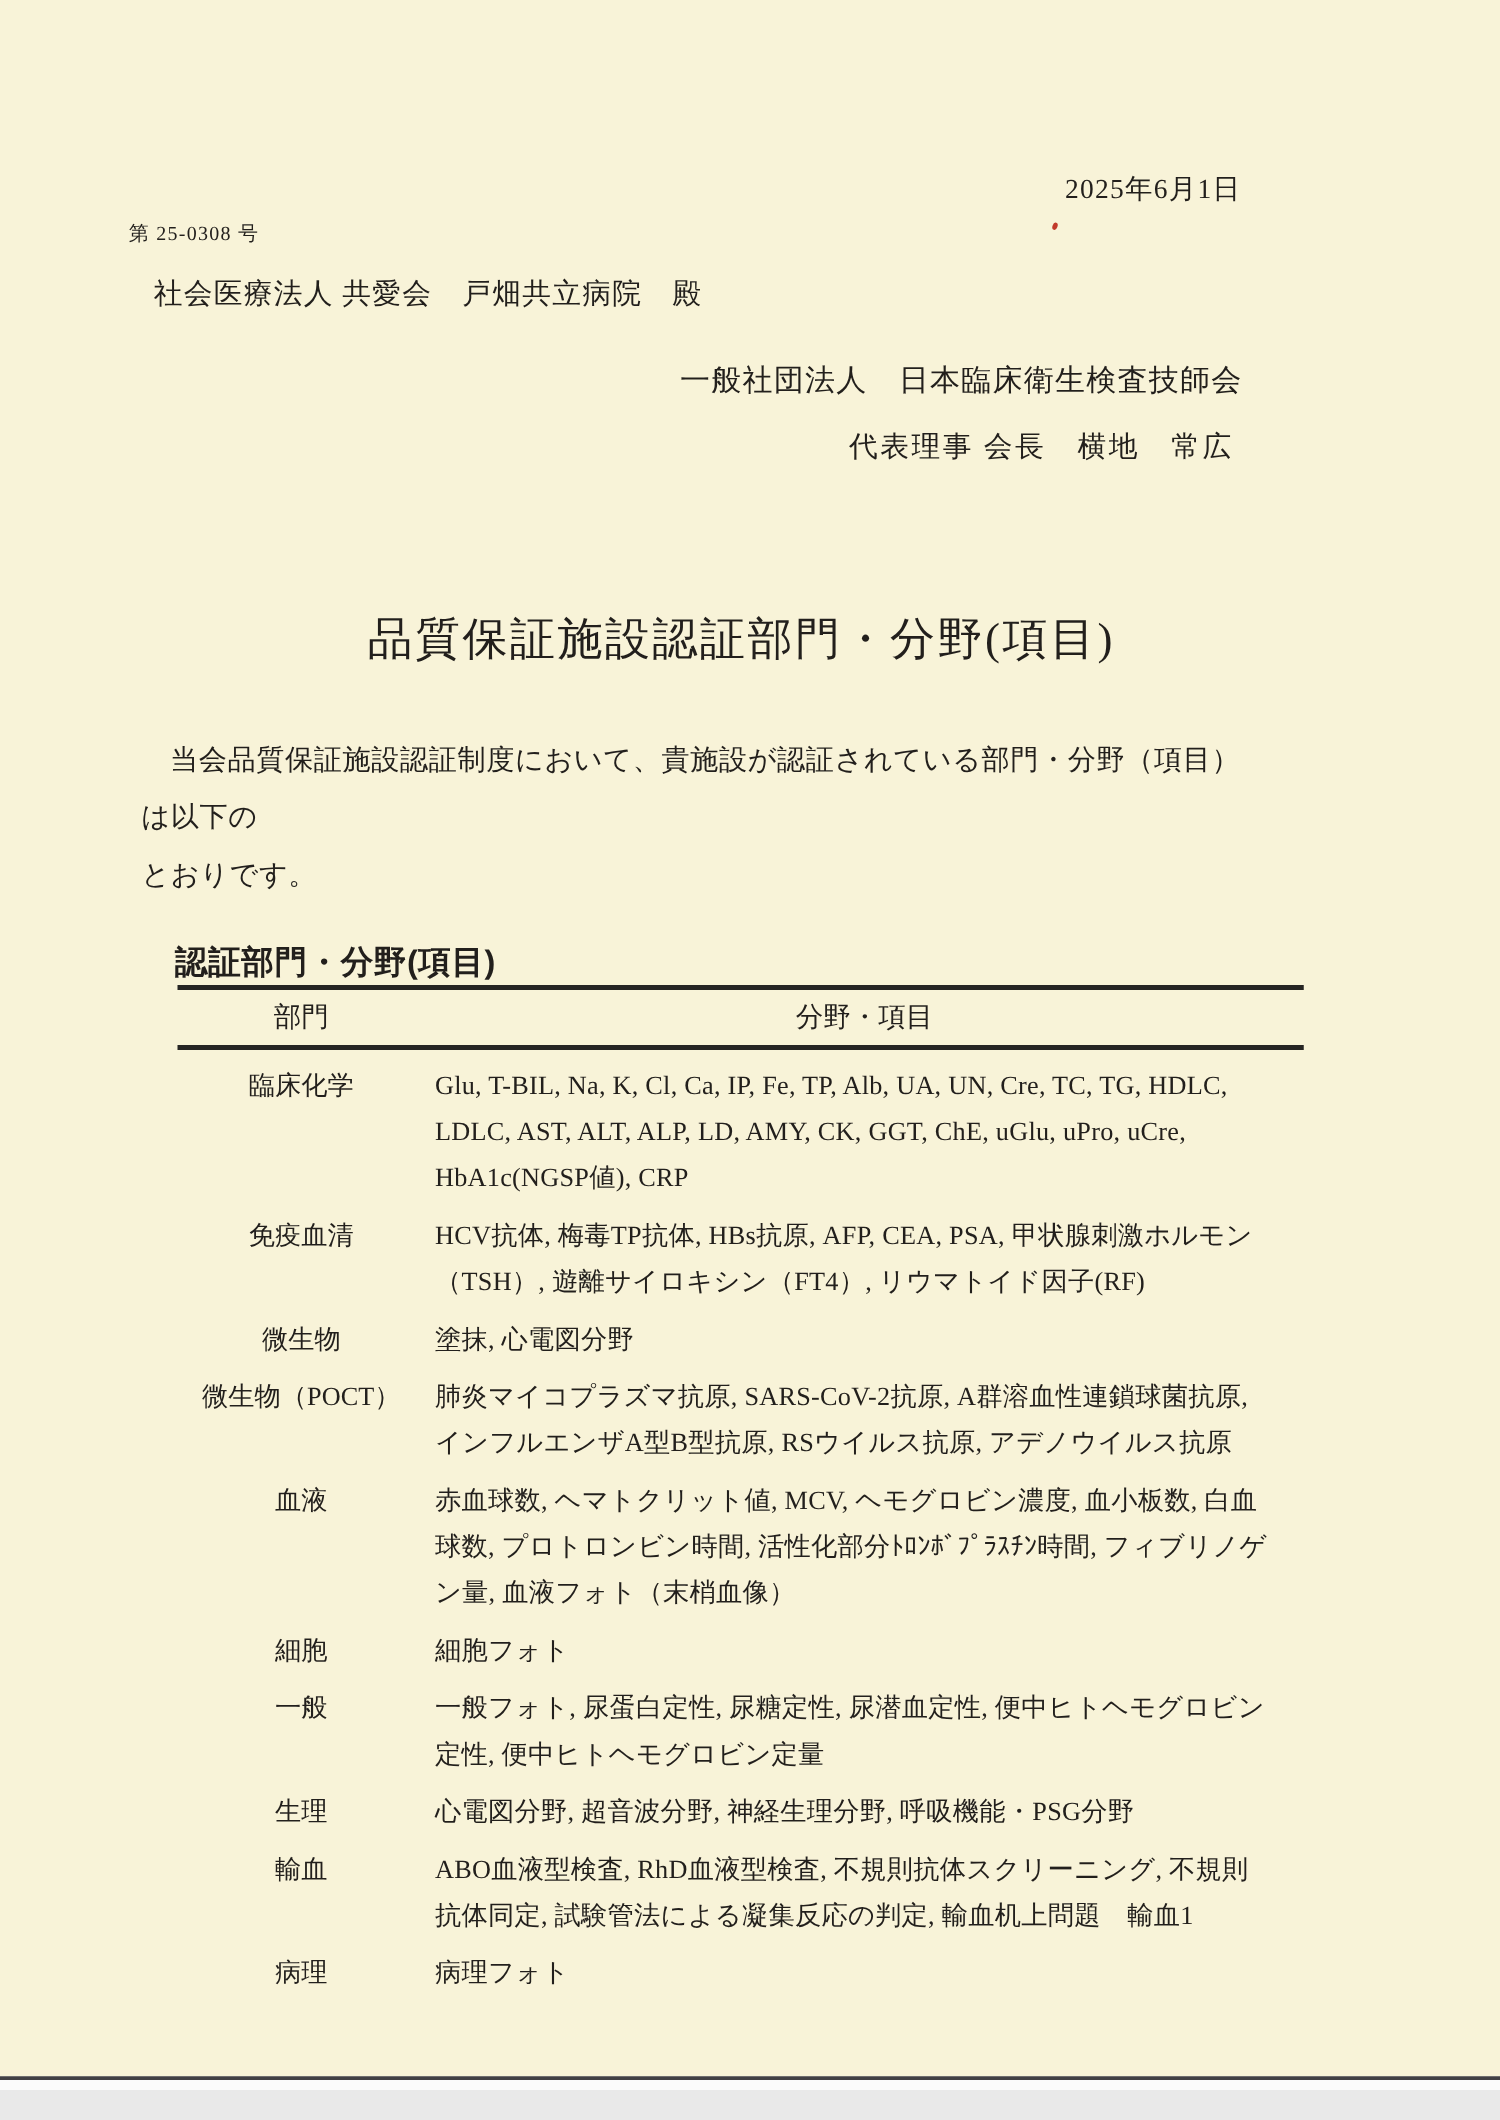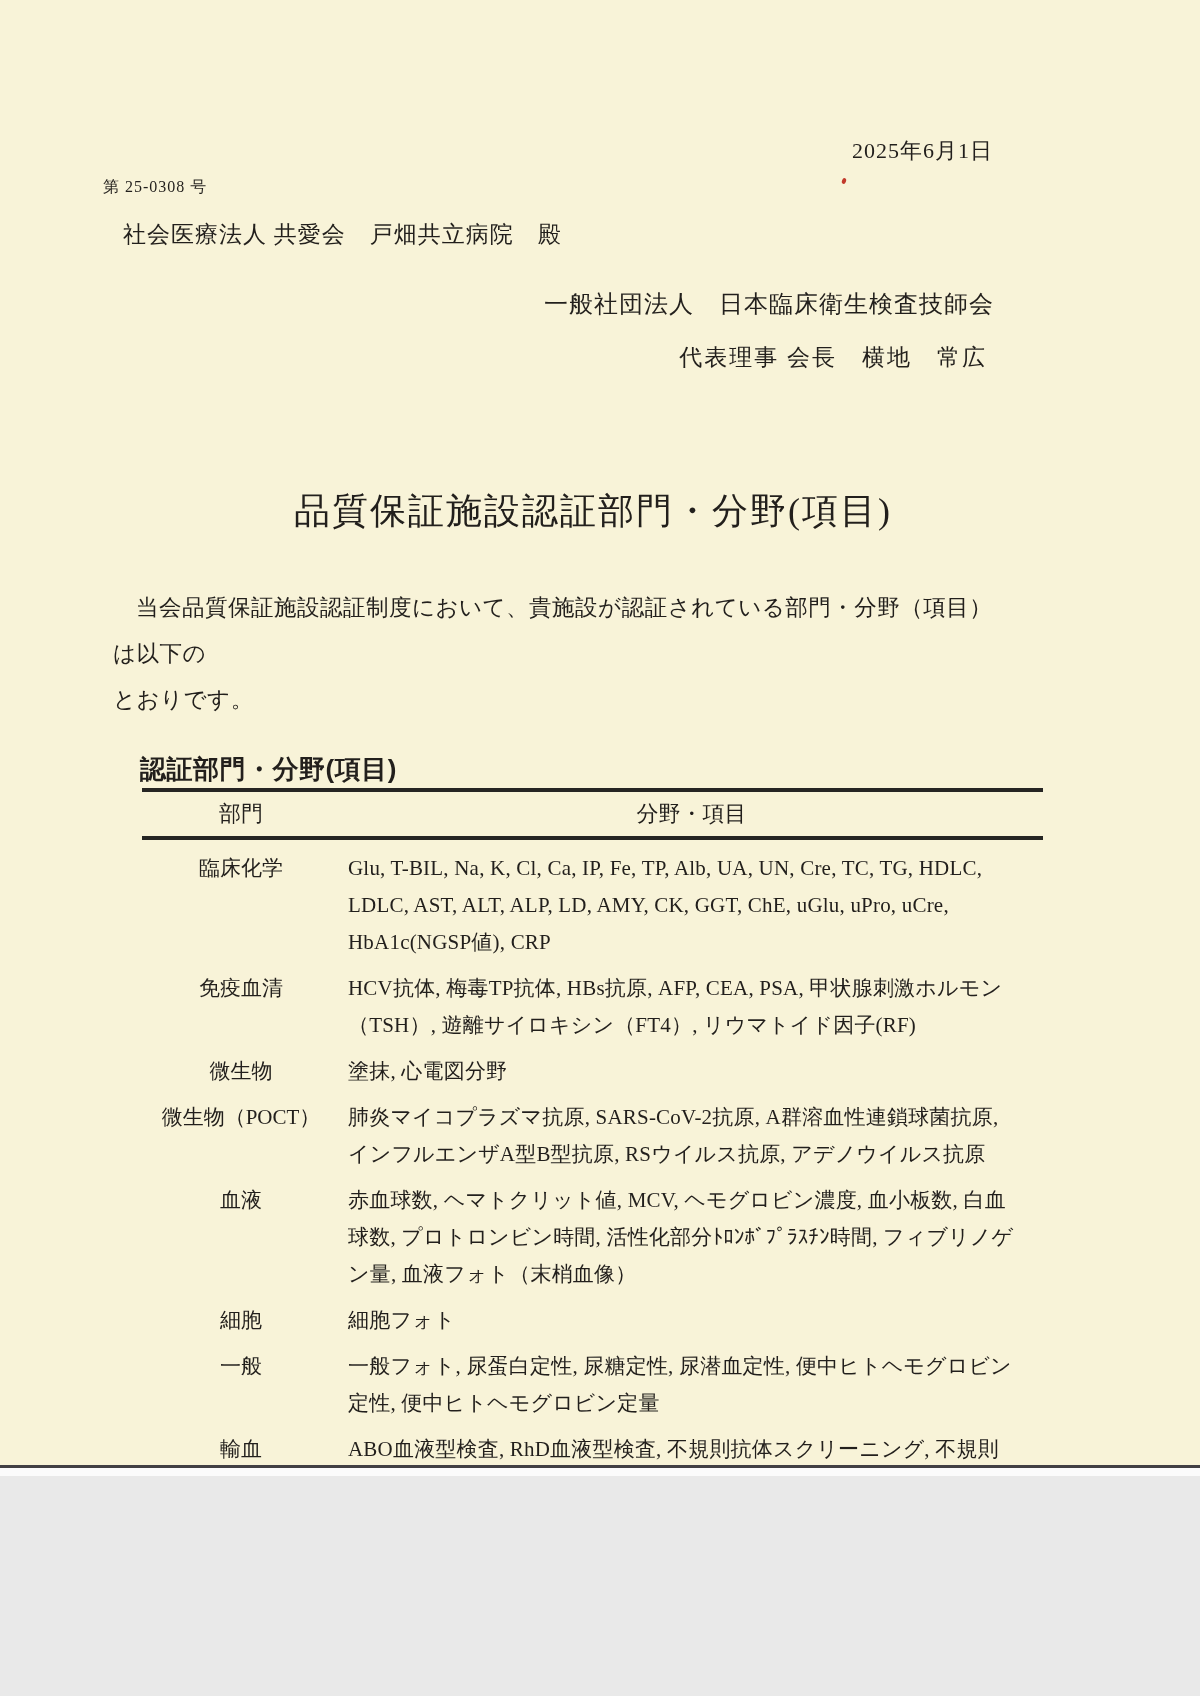--- a/index.html
+++ b/index.html
@@ -3,21 +3,21 @@
 <meta charset="utf-8">
 <style>
   html,body{margin:0;padding:0;}
   body{
     width:1200px;height:1696px;
     background:#e9e9e9;
     font-family:"Liberation Serif","DejaVu Serif",serif;
   }
   .page{
     position:relative;
-    width:1200px;height:1476px;
+    width:1200px;height:1672px;
     background:#f8f3d8;
     background-image:repeating-linear-gradient(90deg, rgba(120,110,70,0.018) 0 3px, rgba(0,0,0,0) 3px 9px);
     color:#221f1c;
     overflow:hidden;
   }
   .abs{position:absolute;}
   .date{top:136px;right:207px;font-size:22px;letter-spacing:1px;}
   .doc-number{left:103px;top:177px;font-size:16px;letter-spacing:1px;}
   .recipient{left:123px;top:219px;font-size:23px;letter-spacing:1px;}
   .sender-org{right:206px;top:288px;font-size:24px;letter-spacing:1px;}
@@ -119,20 +119,24 @@
       </div>
       <div class="trow">
         <div class="col-dept">細胞</div>
         <div class="col-items">細胞フォト</div>
       </div>
       <div class="trow">
         <div class="col-dept">一般</div>
         <div class="col-items">一般フォト, 尿蛋白定性, 尿糖定性, 尿潜血定性, 便中ヒトヘモグロビン定性, 便中ヒトヘモグロビン定量</div>
       </div>
       <div class="trow">
+        <div class="col-dept">生理</div>
+        <div class="col-items">心電図分野, 超音波分野, 神経生理分野, 呼吸機能・PSG分野</div>
+      </div>
+      <div class="trow">
         <div class="col-dept">輸血</div>
         <div class="col-items">ABO血液型検査, RhD血液型検査, 不規則抗体スクリーニング, 不規則抗体同定, 試験管法による凝集反応の判定, 輸血机上問題　輸血1</div>
       </div>
       <div class="trow">
         <div class="col-dept">病理</div>
         <div class="col-items">病理フォト</div>
       </div>
     </div>
   </div>
 

